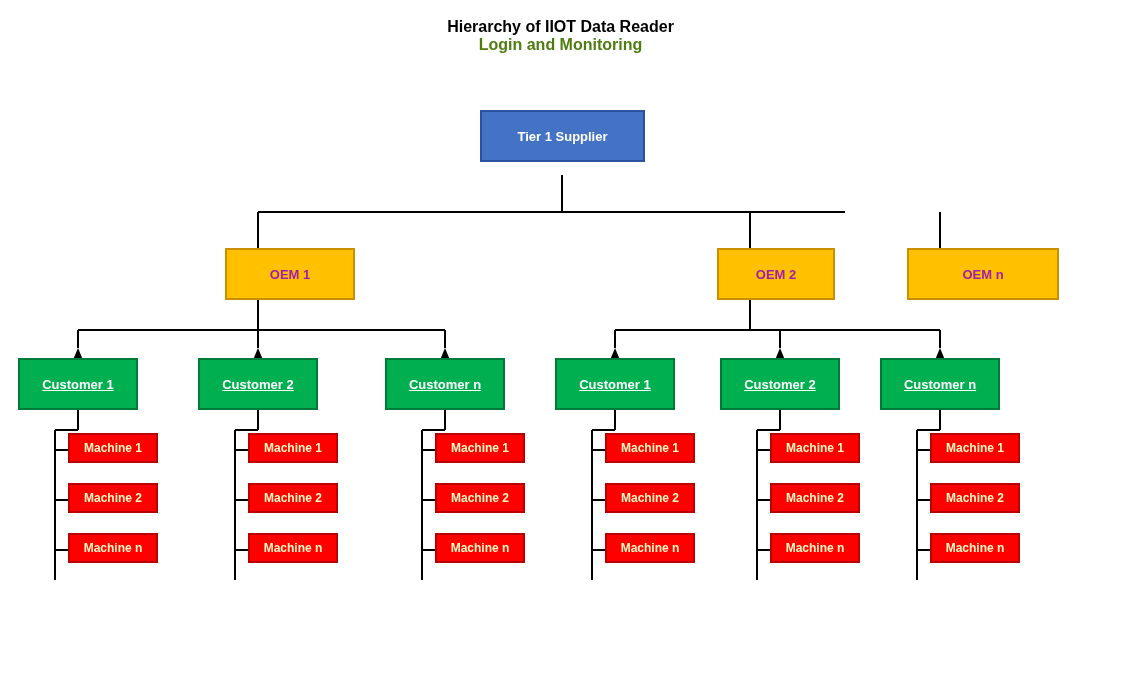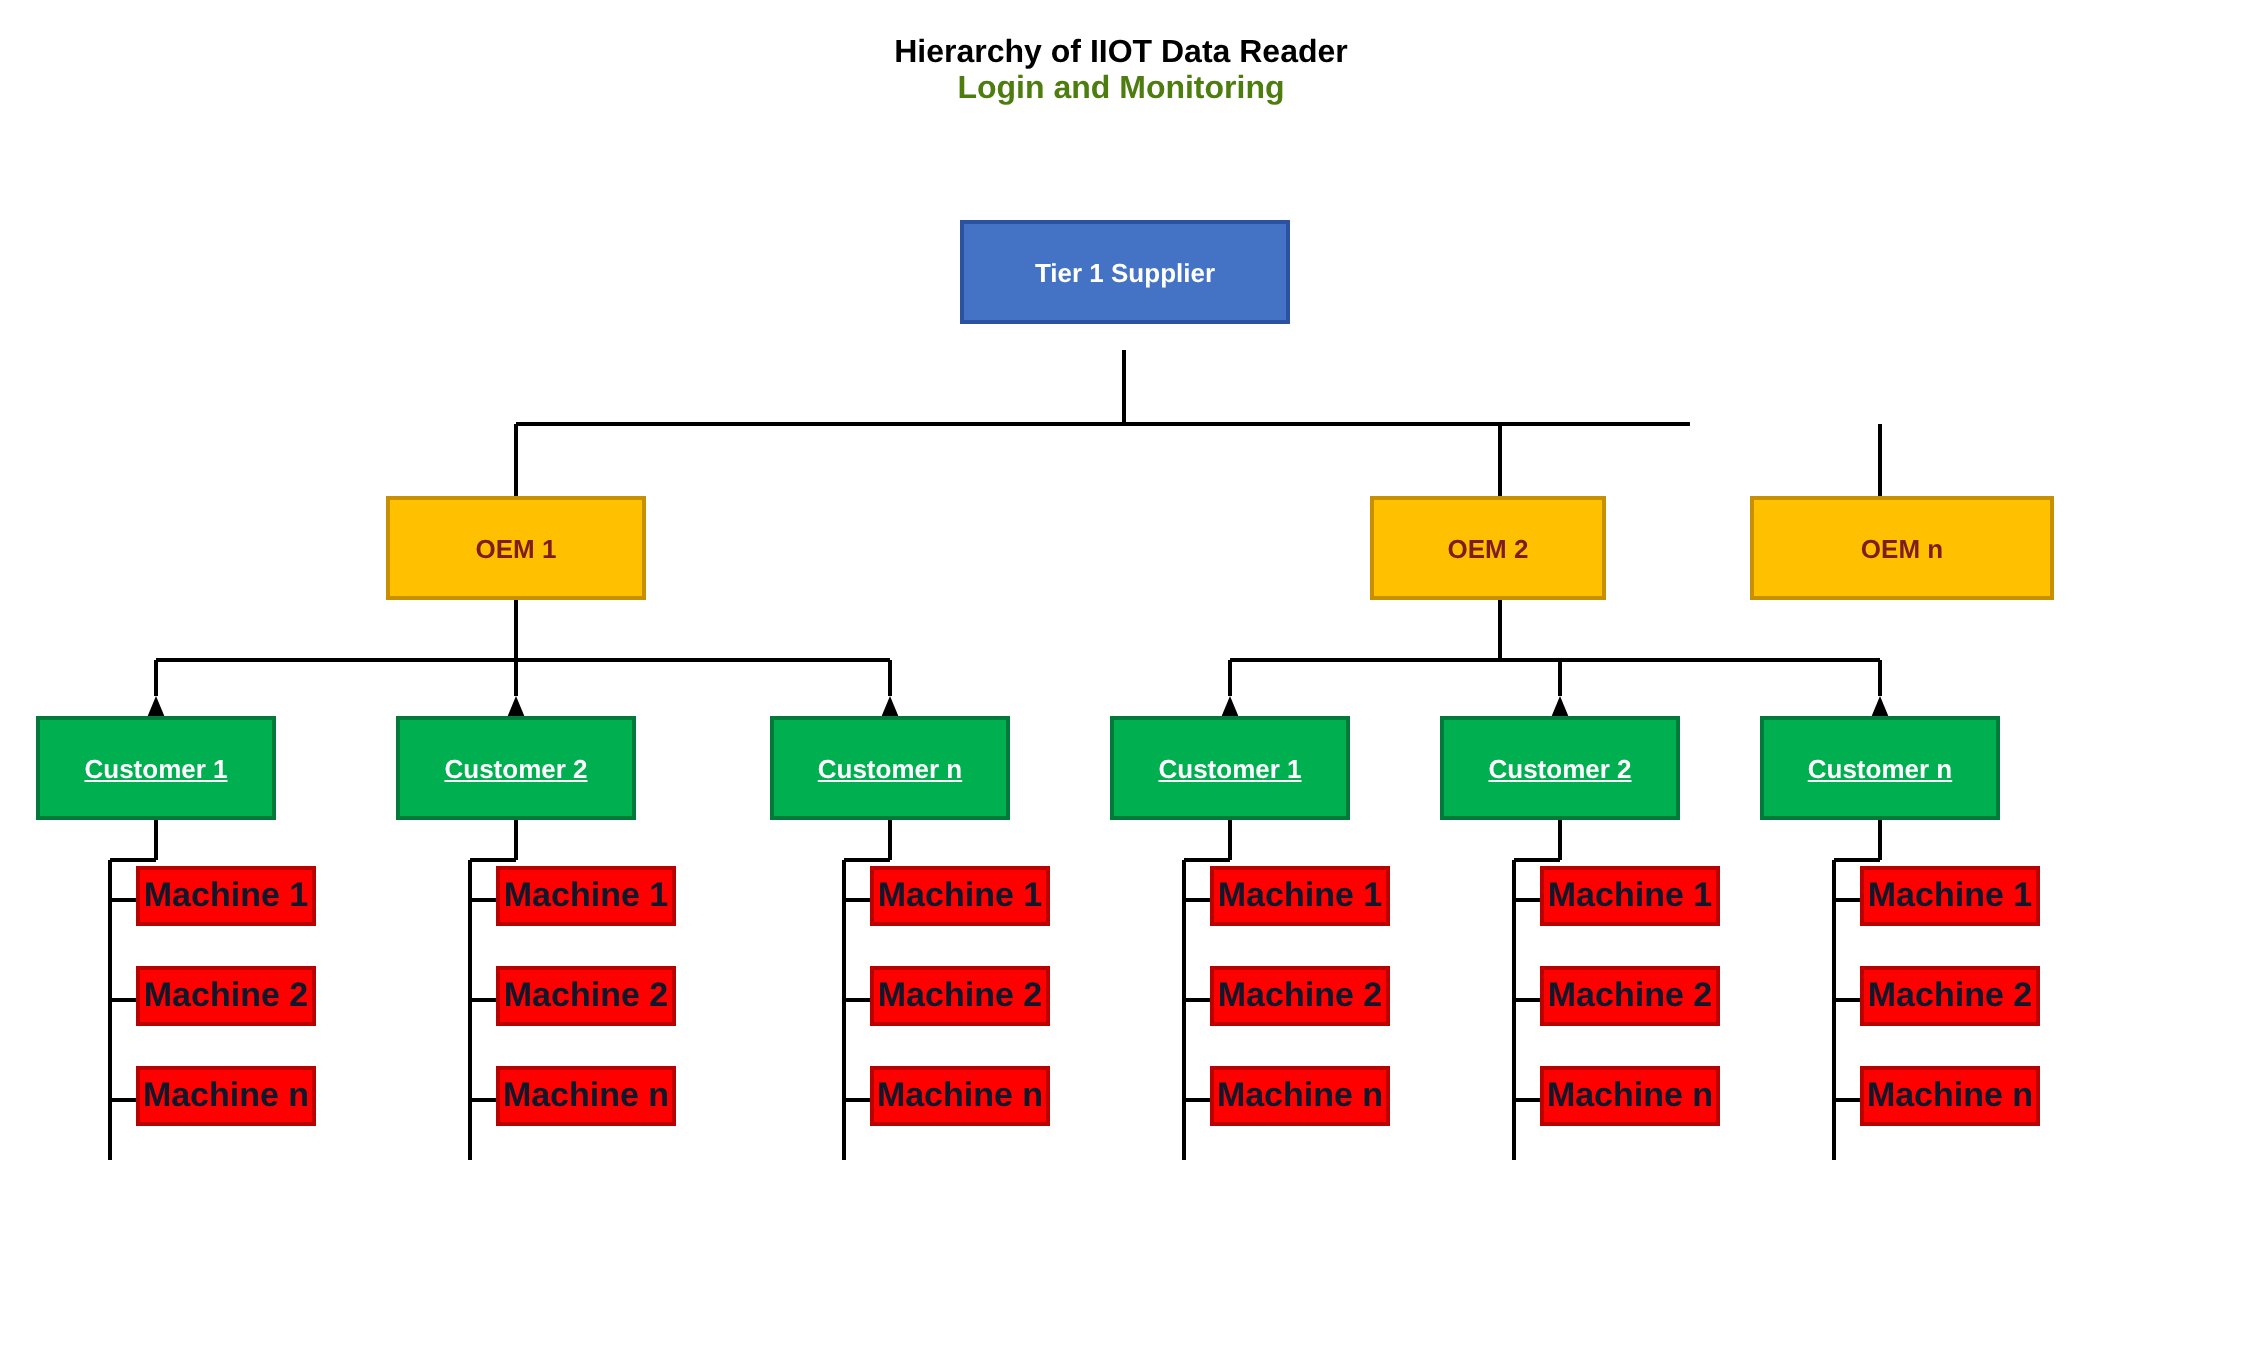--- a/index.html
+++ b/index.html
@@ -57,34 +57,35 @@
       border: 2px solid #333;
       z-index: 1;
     }
     .node-blue {
       background: #4472C4;
       color: #fff;
       border-color: #2a52a0;
     }
     .node-gold {
       background: #FFC000;
-      color: #7f1d1d;
+      color: #a21caf;
       border-color: #c89000;
+      margin-left: 32px;
     }
     .node-green {
       background: #00B050;
       color: #fff;
       border-color: #007a38;
       text-decoration: underline;
     }
     .node-red {
       background: #FF0000;
-      color: #0f172a;
+      color: #fef9c3;
       border-color: #bb0000;
-      font-size: 17px;
+      font-size: 12px;
     }
   </style>
 </head>
 <body>
 
 <div class="diagram-container">
 
   <div class="title-area">
     <div class="title-line1">Hierarchy of IIOT Data Reader</div>
     <div class="title-line2">Login and Monitoring</div>

